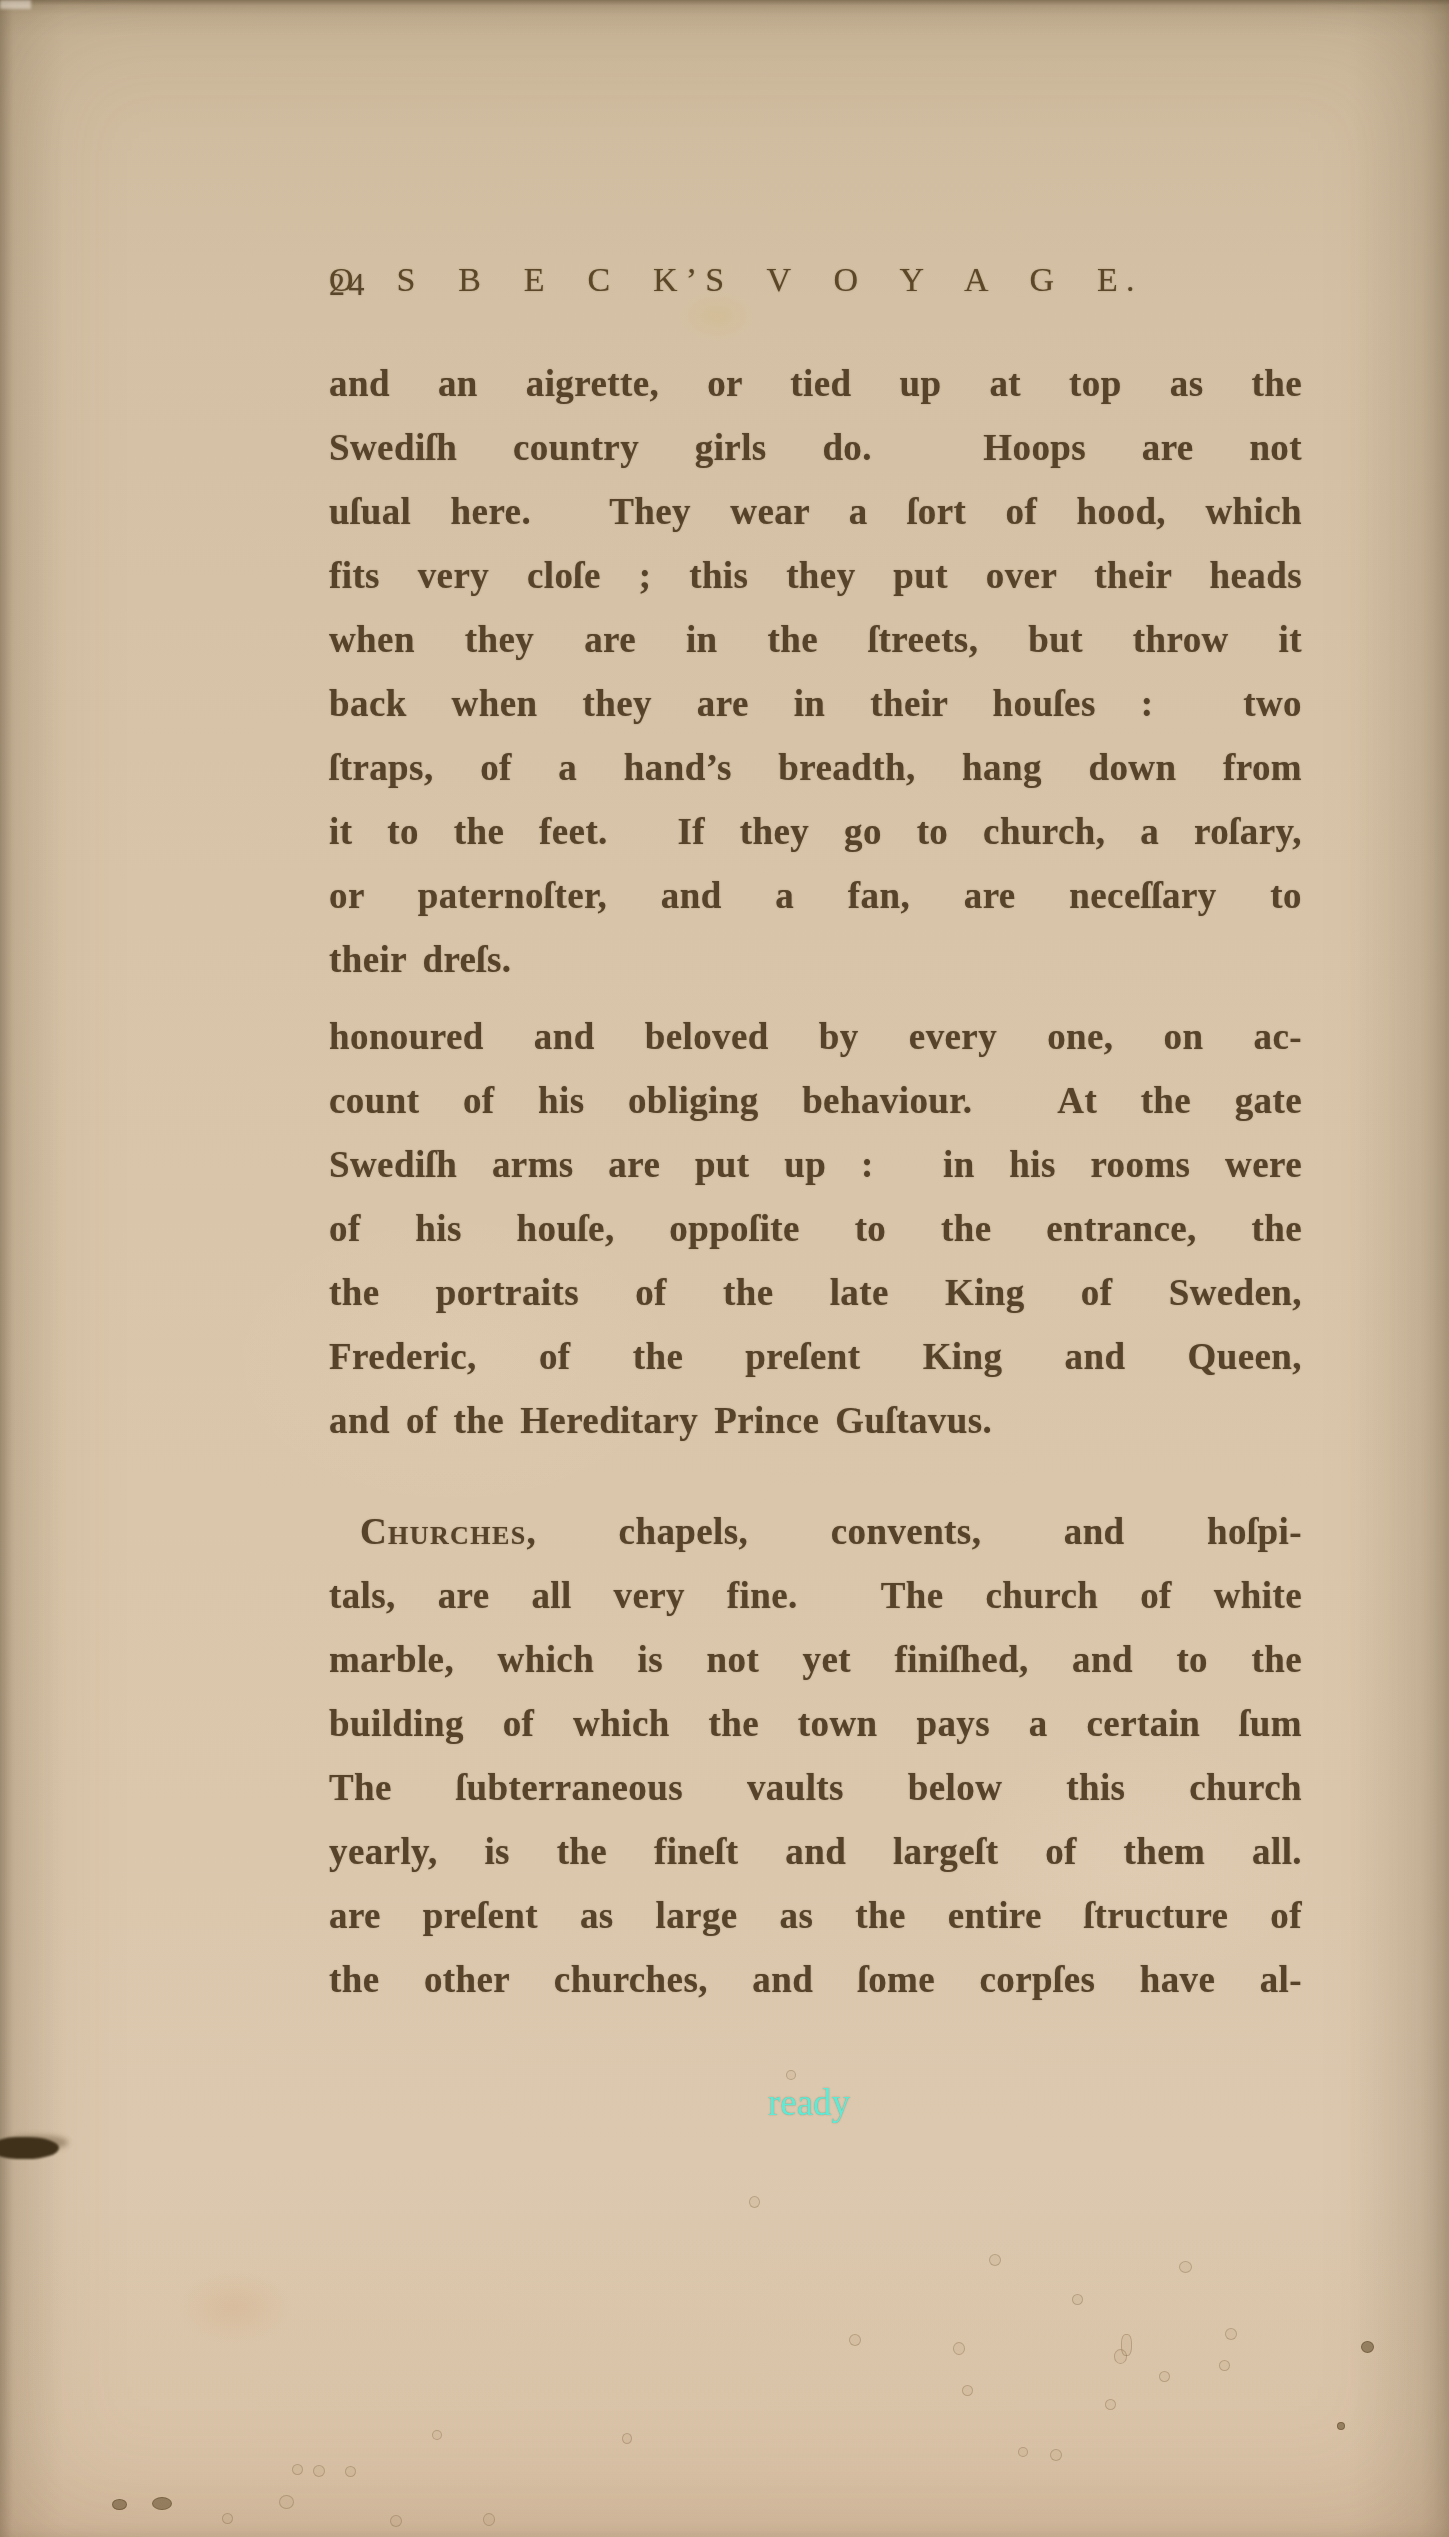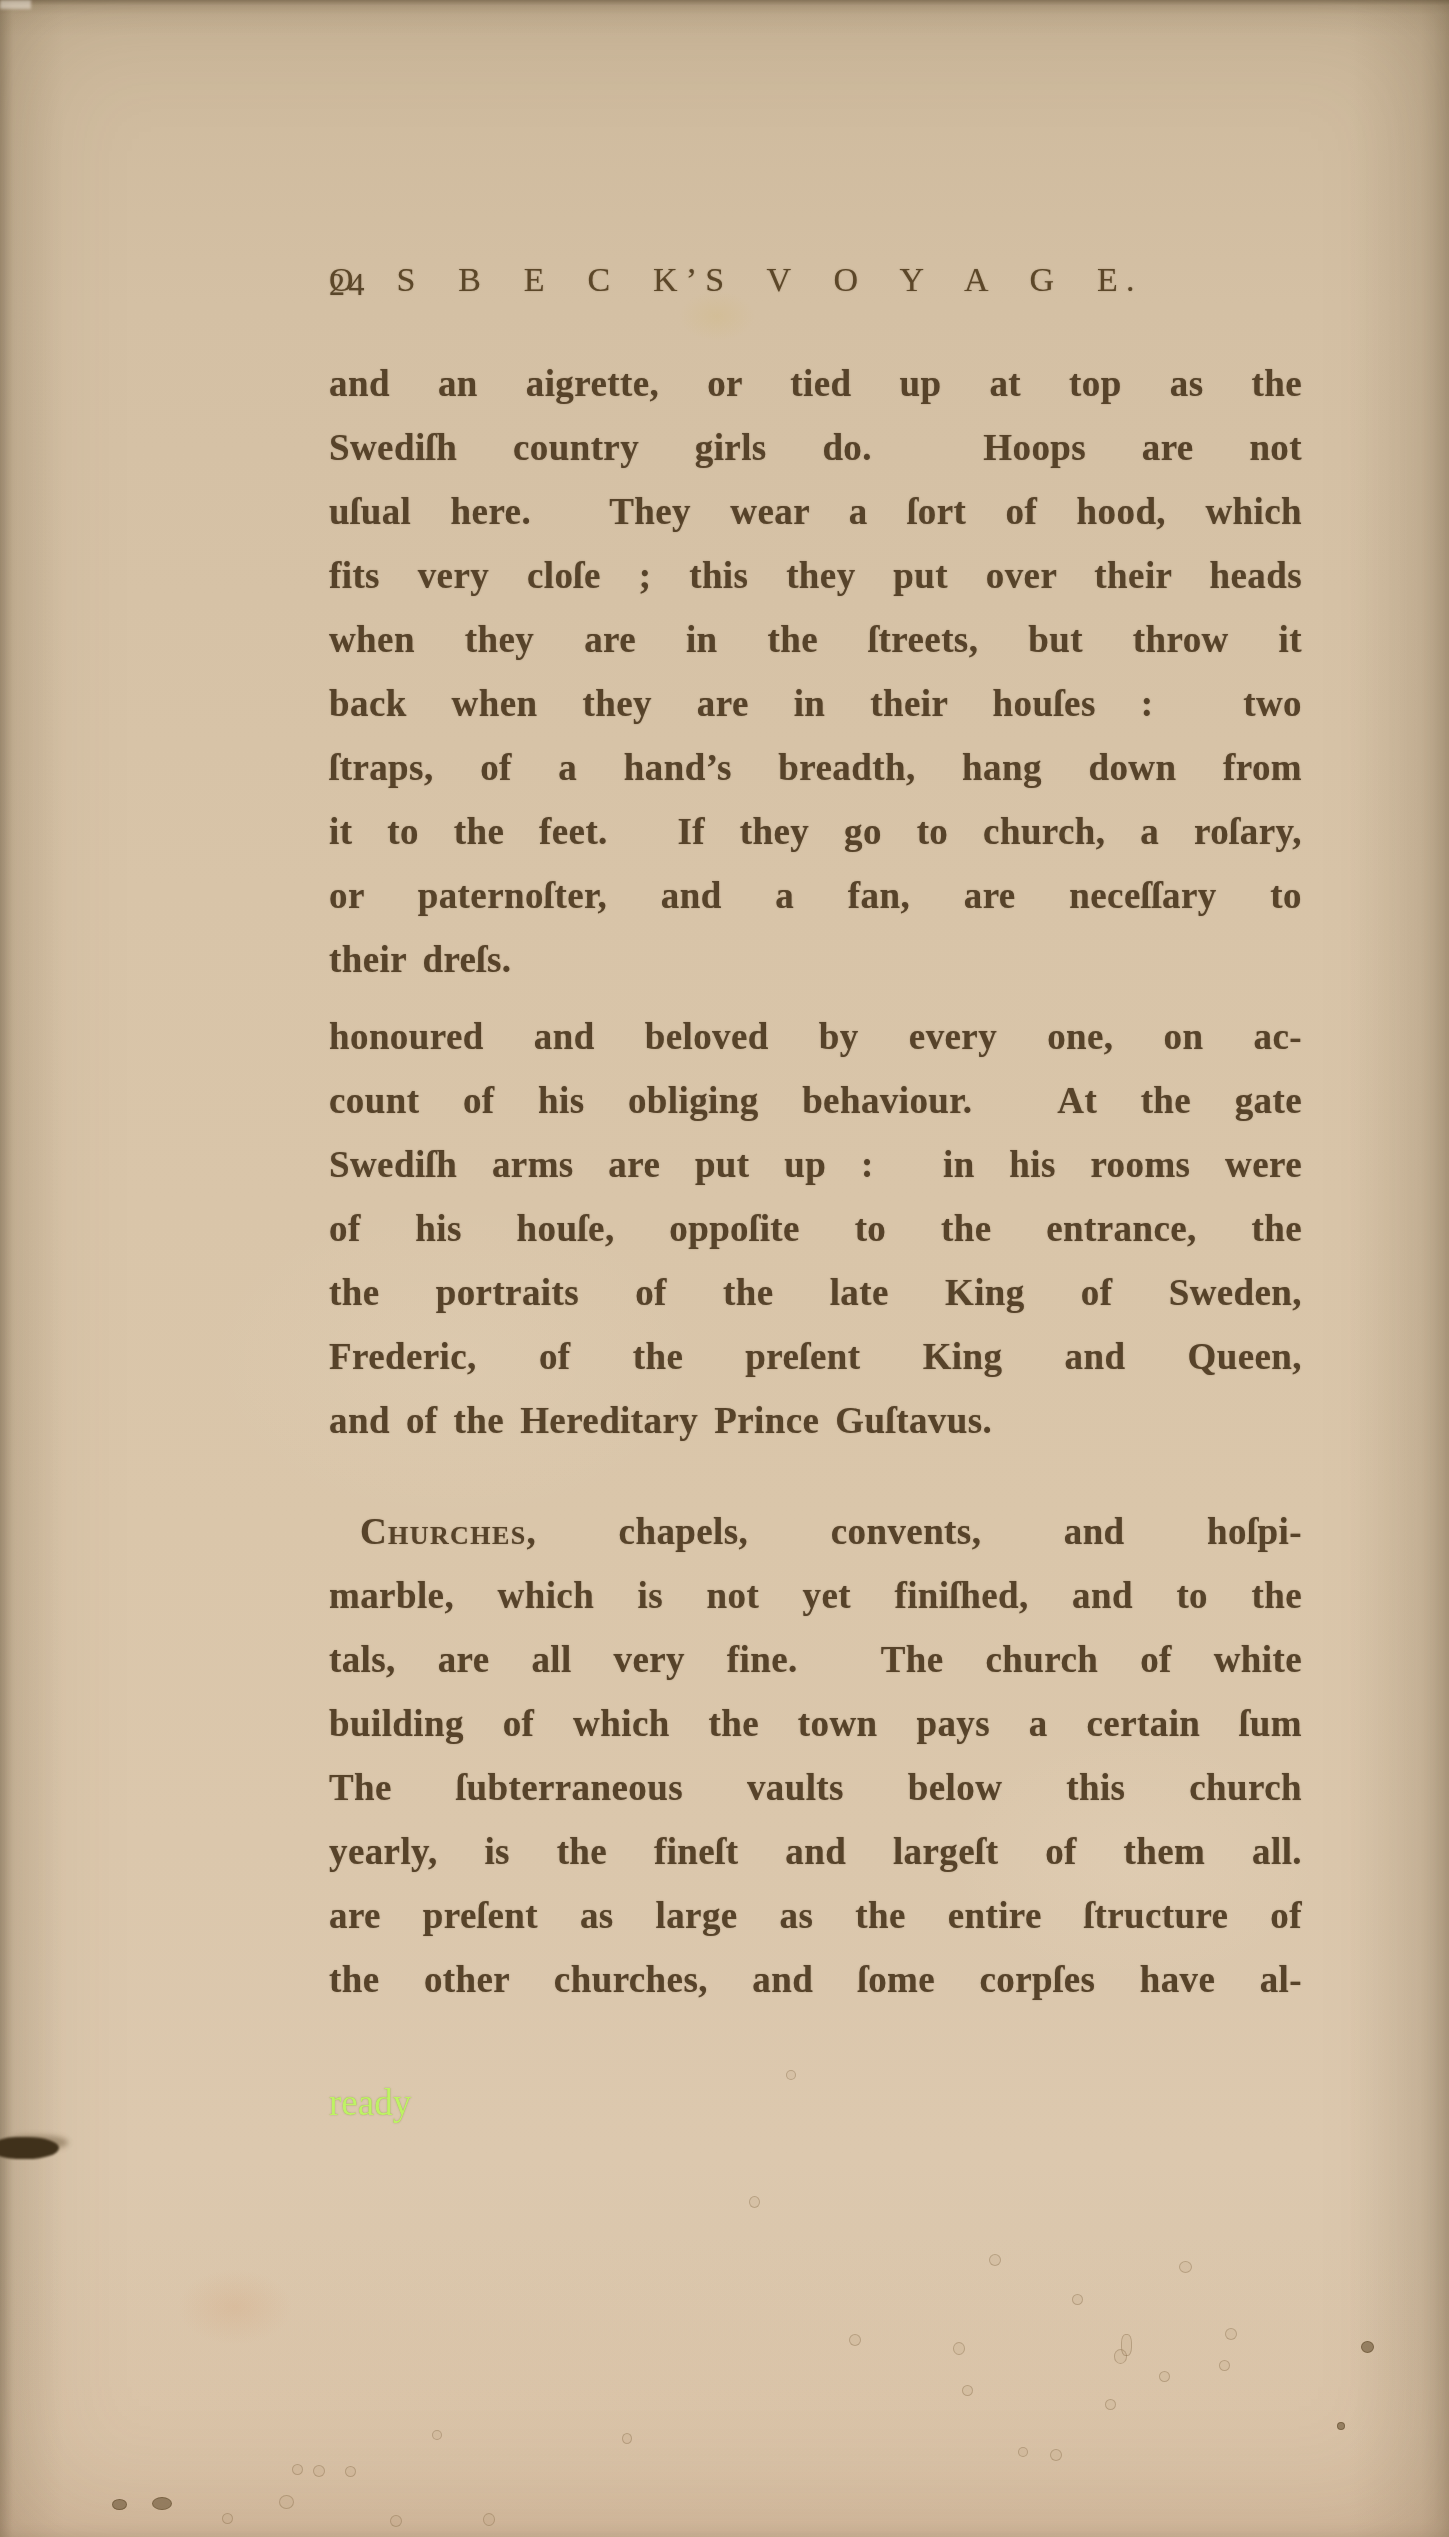--- a/index.html
+++ b/index.html
@@ -69,22 +69,22 @@
   .line{
     text-align:justify;text-align-last:justify;
     white-space:pre-wrap;height:64px;overflow:visible;
   }
   .line.noj{text-align-last:auto;}
   .line.indent{padding-left:31px;}
   .smallcaps{font-variant:small-caps;letter-spacing:1.4px;}
 
   .catchword{
     position:absolute;left:329px;top:2071px;width:960px;
-    text-align:left;font-size:37px;line-height:64px;
-    color:#bef264;text-shadow:0 0 1.3px rgba(87,67,42,.5);
+    text-align:center;font-size:37px;line-height:64px;
+    color:#5eead4;text-shadow:0 0 1.3px rgba(87,67,42,.5);
   }
 </style>
 </head>
 <body>
 
 <div class="page">
   <div class="paper"></div>
   <div class="corner-notch"></div>
 
   <div class="header">
@@ -109,22 +109,22 @@
         <div class="line">honoured and beloved by every one, on ac-</div>
         <div class="line">count of his obliging behaviour.  At the gate</div>
         <div class="line">Swediſh arms are put up :  in his rooms were</div>
         <div class="line">of his houſe, oppoſite to the entrance, the</div>
         <div class="line">the portraits of the late King of Sweden,</div>
         <div class="line">Frederic, of the preſent King and Queen,</div>
         <div class="line noj">and of the Hereditary Prince Guſtavus.</div>
       </div>
       <div class="para para-2">
         <div class="line indent"><span class="smallcaps">Churches</span><span>, chapels, convents, and hoſpi-</span></div>
+        <div class="line">tals, are all very fine.  The church of white</div>
         <div class="line">marble, which is not yet finiſhed, and to the</div>
-        <div class="line">tals, are all very fine.  The church of white</div>
         <div class="line">building of which the town pays a certain ſum</div>
         <div class="line">The ſubterraneous vaults below this church</div>
         <div class="line">yearly, is the fineſt and largeſt of them all.</div>
         <div class="line">are preſent as large as the entire ſtructure of</div>
         <div class="line">the other churches, and ſome corpſes have al-</div>
       </div>
     </div>
 
   <div class="catchword">ready</div>
 

